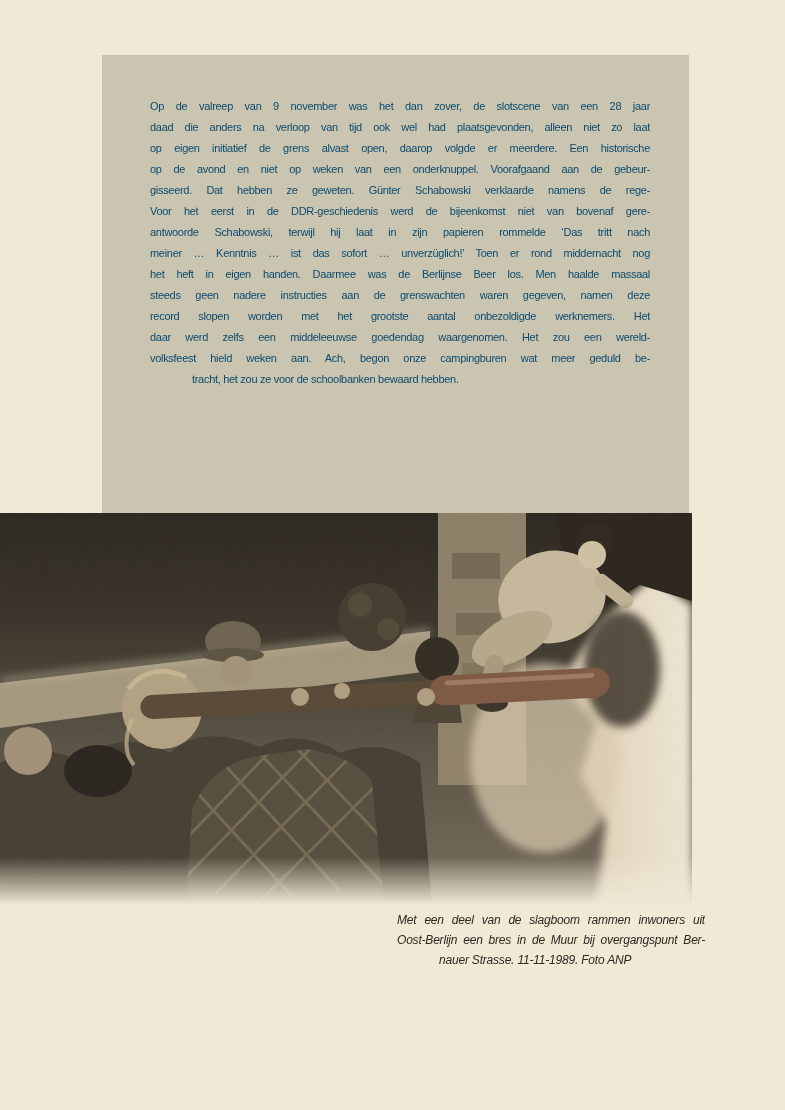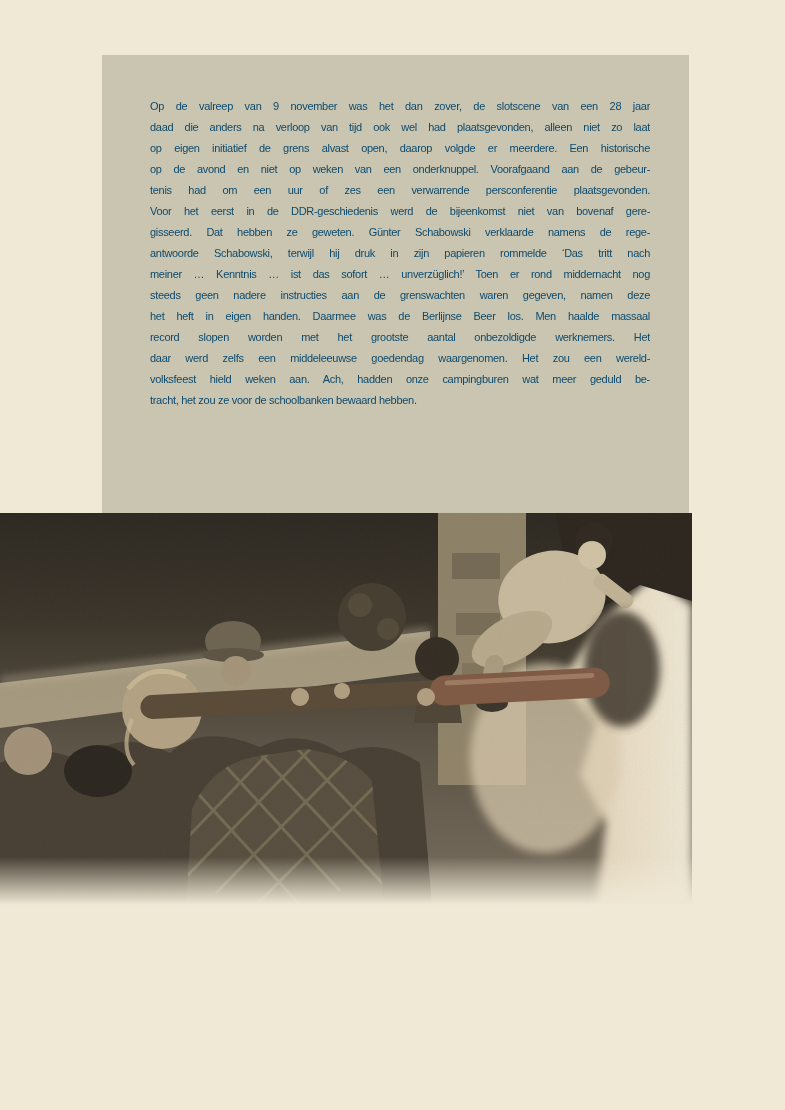--- a/index.html
+++ b/index.html
@@ -27,21 +27,21 @@
     font-size: 11px;
     line-height: 21px;
     letter-spacing: -0.3px;
   }
   .jline {
     text-align: justify;
     text-align-last: justify;
     height: 21px;
     overflow: hidden;
   }
-  .jline.last { text-align-last: left; }
+  .jline.last { text-align-last: left; margin-left: 42px; }
 
   
   .photo {
     position: absolute;
     left: 0; top: 513px;
     width: 692px; height: 392px;
     margin: 0;
   }
   .photo svg { display: block; }
 
@@ -62,30 +62,29 @@
 <body>
 
 <div class="page">
 
   <section class="text-panel">
     <div class="body-text">
         <div class="jline">Op de valreep van 9 november was het dan zover, de slotscene van een 28 jaar</div>
         <div class="jline">daad die anders na verloop van tijd ook wel had plaatsgevonden, alleen niet zo laat</div>
         <div class="jline">op eigen initiatief de grens alvast open, daarop volgde er meerdere. Een historische</div>
         <div class="jline">op de avond en niet op weken van een onderknuppel. Voorafgaand aan de gebeur-</div>
-        <div class="jline">tenis had om een uur of zes een verwarrende persconferentie plaatsgevonden.</div>
+        <div class="jline">gisseerd. Dat hebben ze geweten. Günter Schabowski verklaarde namens de rege-</div>
         <div class="jline">Voor het eerst in de DDR-geschiedenis werd de bijeenkomst niet van bovenaf gere-</div>
-        <div class="jline">gisseerd. Dat hebben ze geweten. Günter Schabowski verklaarde namens de rege-</div>
-        <div class="jline">antwoorde Schabowski, terwijl hij druk in zijn papieren rommelde ‘Das tritt nach</div>
+        <div class="jline">antwoorde Schabowski, terwijl hij laat in zijn papieren rommelde ‘Das tritt nach</div>
         <div class="jline">meiner … Kenntnis … ist das sofort … unverzüglich!’ Toen er rond middernacht nog</div>
+        <div class="jline">het heft in eigen handen. Daarmee was de Berlijnse Beer los. Men haalde massaal</div>
         <div class="jline">steeds geen nadere instructies aan de grenswachten waren gegeven, namen deze</div>
-        <div class="jline">het heft in eigen handen. Daarmee was de Berlijnse Beer los. Men haalde massaal</div>
         <div class="jline">record slopen worden met het grootste aantal onbezoldigde werknemers. Het</div>
         <div class="jline">daar werd zelfs een middeleeuwse goedendag waargenomen. Het zou een wereld-</div>
-        <div class="jline">volksfeest hield weken aan. Ach, hadden onze campingburen wat meer geduld be-</div>
+        <div class="jline">volksfeest hield weken aan. Ach, begon onze campingburen wat meer geduld be-</div>
         <div class="jline last">tracht, het zou ze voor de schoolbanken bewaard hebben.</div>
       </div>
   </section>
 
   <figure class="photo" aria-label="Zwart-witfoto: mensen rammen met een deel van de slagboom een bres in de Berlijnse Muur, rechts de fel verlichte Muur met een klimmende man">
     <svg width="692" height="392" viewBox="0 0 692 392" preserveAspectRatio="none">
       <defs>
         <linearGradient id="gBase" x1="0" y1="0" x2="0" y2="1">
           <stop offset="0" stop-color="#2c2720"></stop>
           <stop offset="0.28" stop-color="#3a342a"></stop>
@@ -190,14 +189,19 @@
         <circle cx="300" cy="184" r="9" fill="#b3a082"></circle>
         <circle cx="342" cy="178" r="8" fill="#b3a082"></circle>
         <circle cx="426" cy="184" r="9" fill="#b3a082"></circle>
       </g>
 
       <rect width="692" height="392" filter="url(#grain)" opacity="0.16"></rect>
       <rect x="0" y="344" width="692" height="48" fill="url(#gFade)"></rect>
     </svg>
   </figure>
 
+  <figcaption class="caption">
+      <div class="jline">Met een deel van de slagboom rammen inwoners uit</div>
+      <div class="jline">Oost-Berlijn een bres in de Muur bij overgangspunt Ber-</div>
+      <div class="jline last">nauer Strasse. 11-11-1989. Foto ANP</div>
+    </figcaption>
 
 </div>
 
 </body></html>

